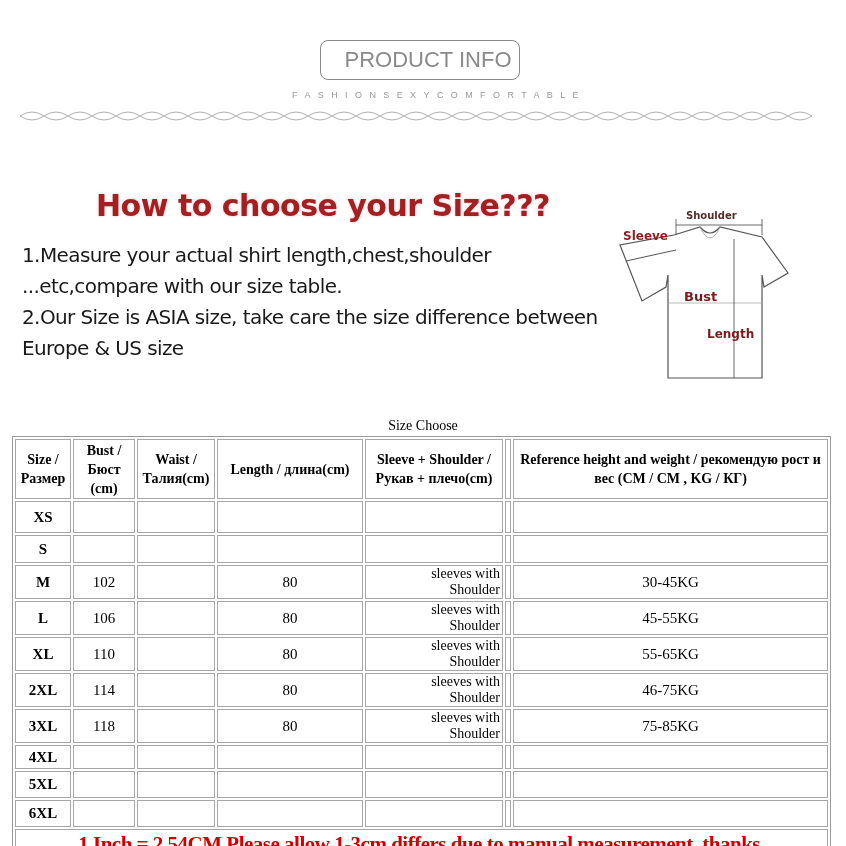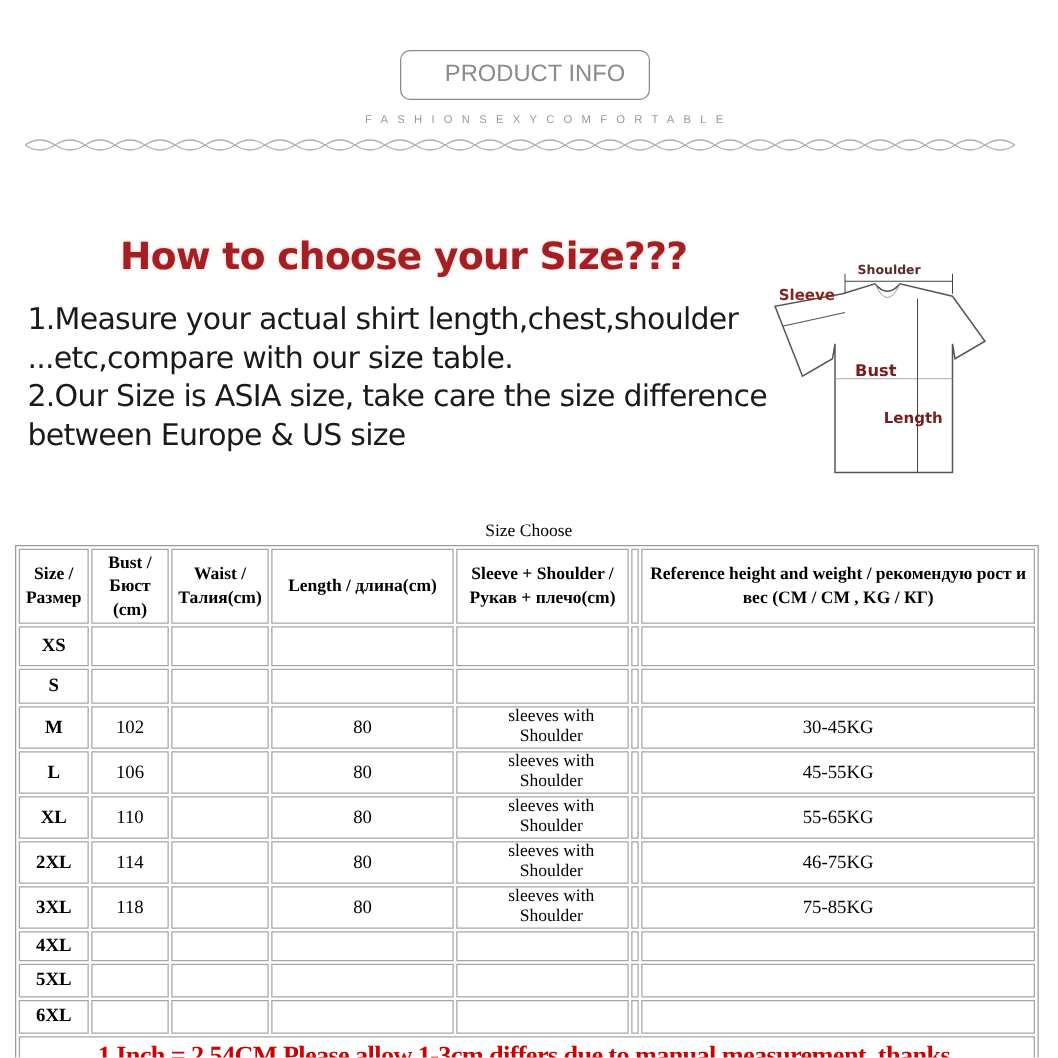--- a/index.html
+++ b/index.html
@@ -2,57 +2,57 @@
 <html><head>
 <meta charset="utf-8">
 <style>
   html, body { margin: 0; padding: 0; background: #ffffff; }
   body { width: 846px; height: 846px; position: relative; overflow: hidden; font-family: "Liberation Serif", serif; color: #000; }
 
   .info-box {
     position: absolute; left: 320px; top: 40px; width: 200px; height: 40px;
     border: 1.5px solid #8a8a8a; border-radius: 8px; box-sizing: border-box;
     display: flex; align-items: center; justify-content: center;
-    font-family: "Liberation Sans", sans-serif; font-size: 19px; color: #8a8a8a; letter-spacing: 0px; padding-left: 16px;
+    font-family: "Liberation Sans", sans-serif; font-size: 22px; color: #8a8a8a; letter-spacing: 0px; padding-left: 16px;
   }
   .tagline {
     position: absolute; left: 16px; width: 846px; top: 90px; text-align: center;
     font-family: "Liberation Sans", sans-serif; font-size: 9px; color: #9a9a9a; letter-spacing: 7.4px;
   }
   .wave { position: absolute; left: 20px; top: 108px; width: 800px; height: 16px; }
 
   .howto-title {
     position: absolute; left: 84px; top: 188px;
     font-family: "DejaVu Sans", sans-serif; font-weight: bold; font-size: 30px; color: #a41f22;
     letter-spacing: -0.5px; text-shadow: 0 0 3px rgba(200,80,80,0.35); margin-left: 12px;
   }
   .steps {
     position: absolute; left: 22px; top: 240px; width: 600px;
-    font-family: "DejaVu Sans", sans-serif; font-size: 24px; line-height: 31px; color: #1a1a1a; letter-spacing: -0.6px;
+    font-family: "DejaVu Sans", sans-serif; font-size: 20px; line-height: 31px; color: #1a1a1a; letter-spacing: -0.6px;
   }
   .steps p { margin: 0; }
 
   .shirt { position: absolute; left: 612px; top: 205px; width: 180px; height: 180px; }
 
   .caption {
     position: absolute; left: 0; width: 846px; top: 418px; text-align: center;
     font-size: 14px;
   }
 
   table.sizes {
     position: absolute; left: 12px; top: 436px; width: 819px;
     border: 1px solid #9a9a9a; border-collapse: separate; border-spacing: 2px;
     font-size: 15px;
   }
   table.sizes td, table.sizes th {
     border: 1px solid #a6a6a6; padding: 0 2px; text-align: center; vertical-align: middle;
   }
   table.sizes th { font-weight: bold; font-size: 14px; line-height: 19px; height: 58px; }
   table.sizes td.size { font-weight: bold; }
-  table.sizes td.left { text-align: center; padding-left: 16px; font-size: 14px; }
+  table.sizes td.left { text-align: right; padding-left: 16px; font-size: 14px; }
   table.sizes td.narrow { width: 4px; padding: 0; }
   .note {
     color: #d00000; font-weight: bold; font-size: 21px; height: 28px; text-align: center;
     font-family: "Liberation Serif", serif; letter-spacing: -0.5px;
   }
 </style>
 </head>
 <body>
 
 <div class="info-box">

